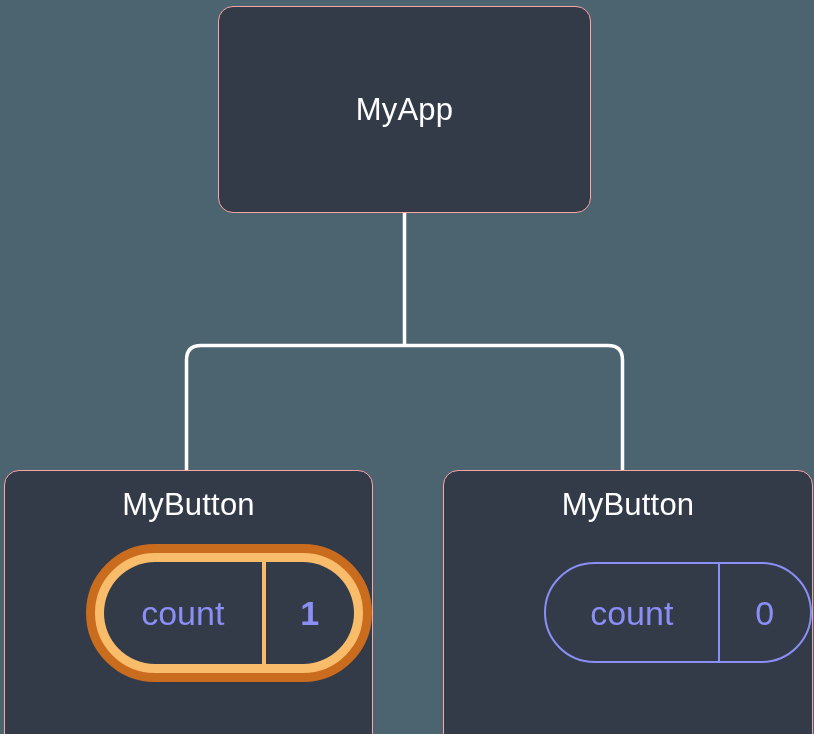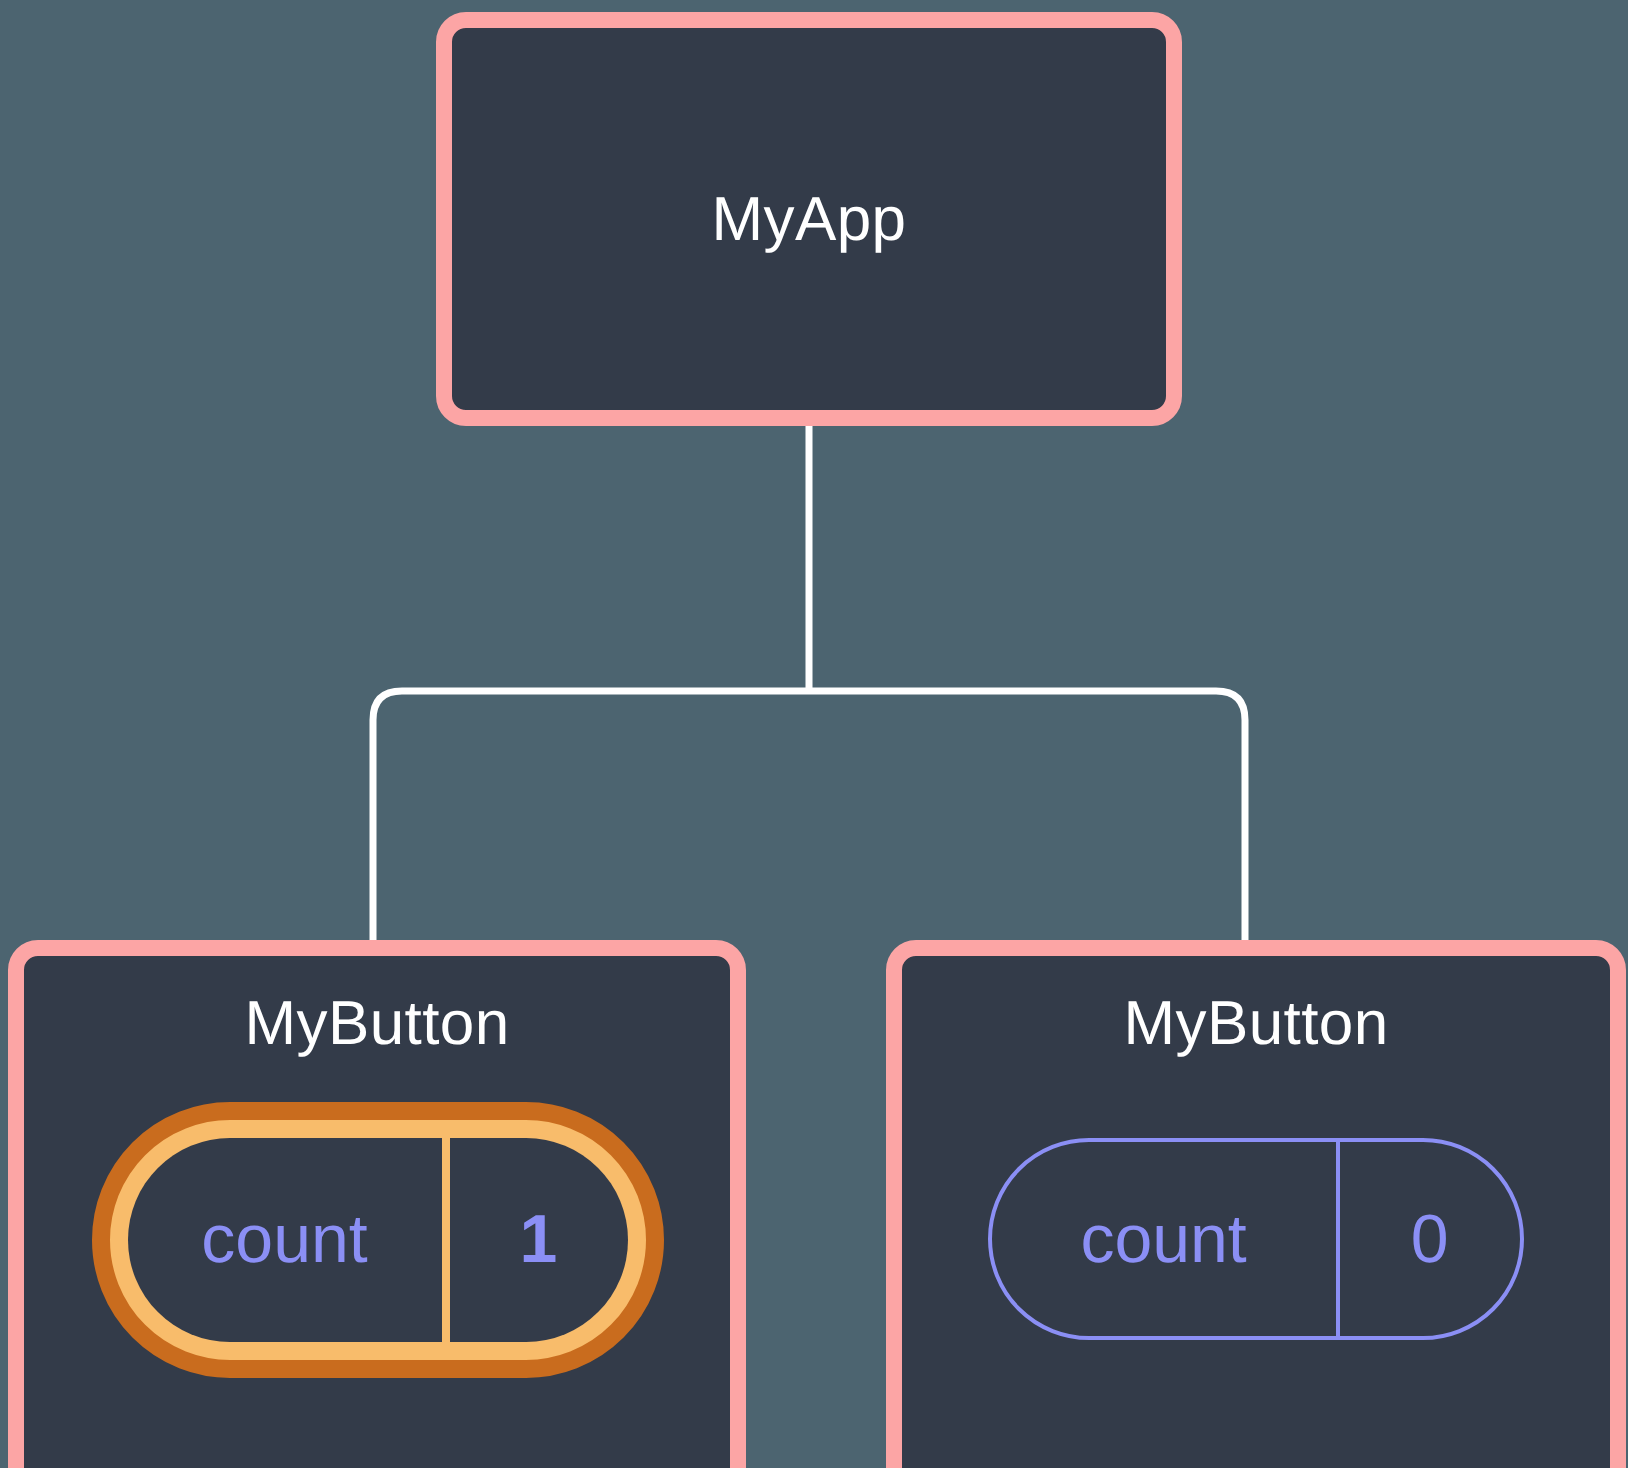--- a/index.html
+++ b/index.html
@@ -27,21 +27,21 @@
     top: 0;
     width: 814px;
     height: 734px;
     z-index: 1;
   }
   
   .node {
     position: absolute;
     z-index: 2;
     background: #333b49;
-    border: 8px solid #fca5a5;
+    border: 1px solid #fca5a5;
     border-radius: 15px;
     box-sizing: border-box;
     display: flex;
     flex-direction: column;
     align-items: center;
   }
   .node-title {
     color: #ffffff;
     font-size: 31px;
     font-weight: 400;
@@ -71,21 +71,21 @@
     height: 280px;
   }
   .child-title {
     margin-top: 18px;
   }
   
   .pill-wrap {
     position: relative;
     margin-top: 24px;
     display: flex;
-    justify-content: center;
+    justify-content: flex-end;
     width: 100%;
   }
   .pill {
     box-sizing: border-box;
     display: flex;
     align-items: stretch;
     border-radius: 999px;
     background: transparent;
   }
   

